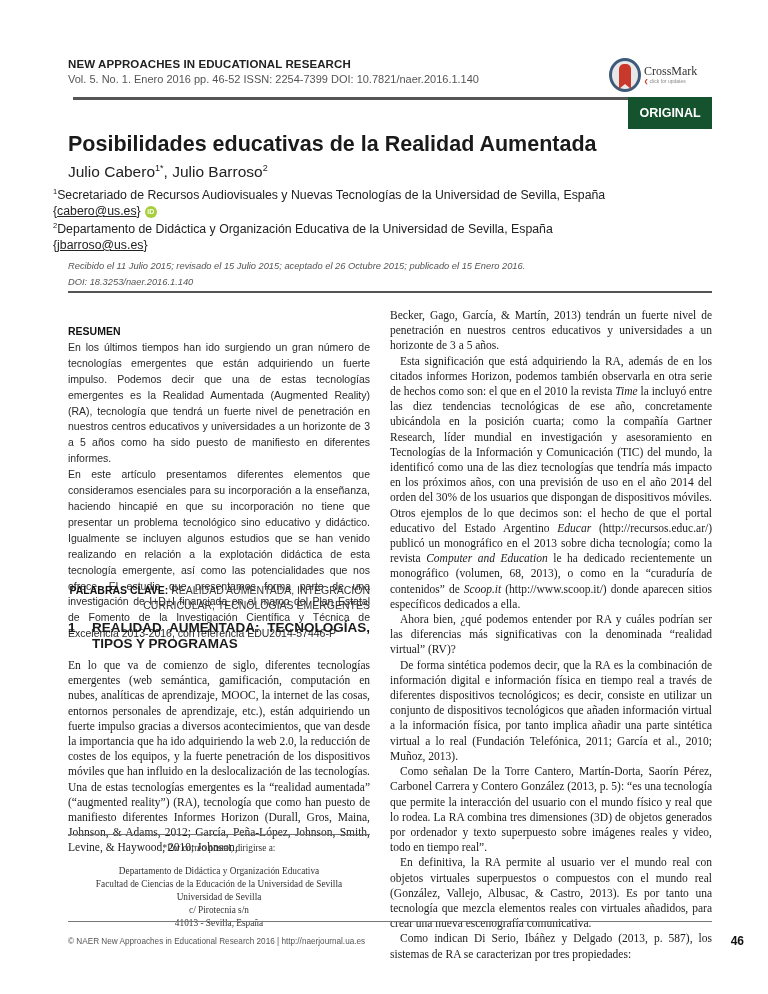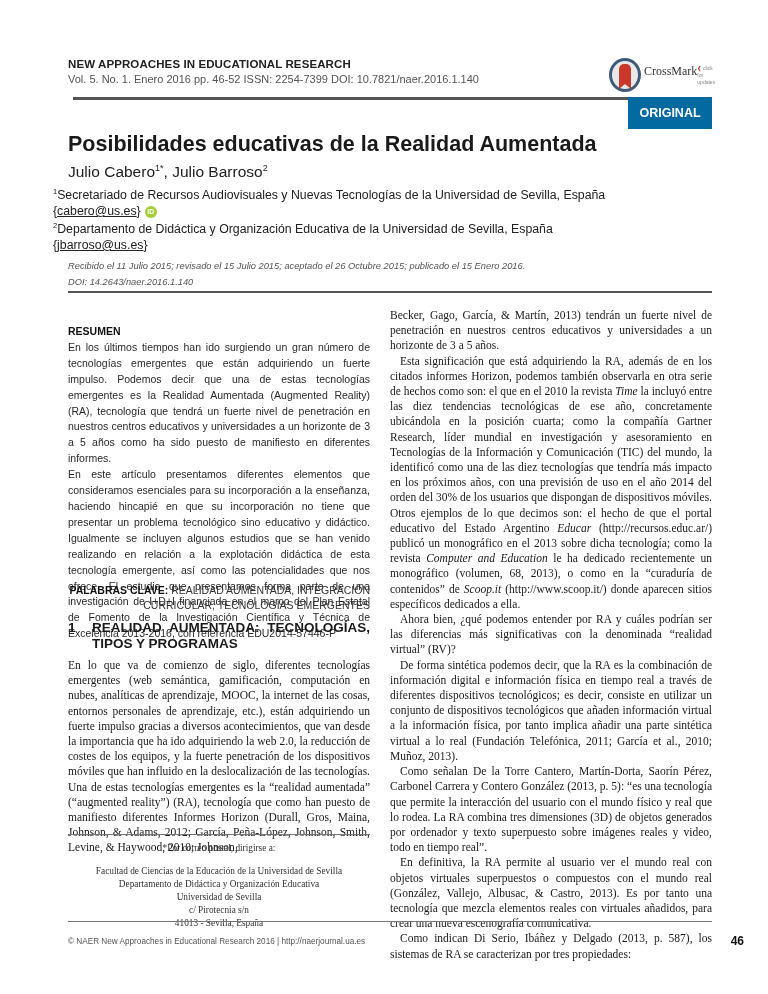--- a/index.html
+++ b/index.html
@@ -6,27 +6,27 @@
   html, body { width: 768px; height: 994px; background: #fff; overflow: hidden; }
   body { position: relative; color: #1a1a1a; }
 
   .journal-name { position: absolute; left: 68px; top: 58px; font-family: "Liberation Sans", sans-serif; font-size: 11.5px; font-weight: bold; color: #222; letter-spacing: 0.1px; }
   .journal-meta { position: absolute; left: 68px; top: 73px; font-family: "Liberation Sans", sans-serif; font-size: 11px; color: #555; }
 
   .crossmark { position: absolute; left: 609px; top: 56px; width: 110px; height: 38px; display: flex; align-items: center; text-decoration: none; }
   .cm-logo { width: 32px; height: 34px; border-radius: 50%; background: #e8e8e8; border: 3px solid #3e5a7a; position: relative; flex: none; }
   .cm-ribbon { position: absolute; left: 7px; top: 3px; width: 12px; height: 20px; background: #c8392b; border-radius: 5px 5px 0 0; }
   .cm-ribbon:after { content: ""; position: absolute; left: 0; bottom: -5px; border-left: 6px solid #c8392b; border-right: 6px solid #c8392b; border-bottom: 5px solid transparent; }
-  .cm-text { margin-left: 3px; display: flex; flex-direction: row; }
+  .cm-text { margin-left: 3px; display: flex; flex-direction: column; }
   .cm-title { font-family: "Liberation Serif", serif; font-size: 12px; color: #333; line-height: 13px; }
   .cm-sub { font-family: "Liberation Sans", sans-serif; font-size: 5px; color: #888; line-height: 7px; }
   .cm-sub b { color: #c8392b; }
 
   .top-rule { position: absolute; left: 73px; top: 97px; width: 556px; height: 3px; background: #555; }
-  .badge-original { position: absolute; left: 628px; top: 97px; width: 84px; height: 32px; background: #0369a1; color: #fff; font-family: "Liberation Sans", sans-serif; font-weight: bold; font-size: 12.5px; display: flex; align-items: center; justify-content: center; }
+  .badge-original { position: absolute; left: 628px; top: 97px; width: 84px; height: 32px; background: #14532d; color: #fff; font-family: "Liberation Sans", sans-serif; font-weight: bold; font-size: 12.5px; display: flex; align-items: center; justify-content: center; }
 
   .title { position: absolute; left: 68px; top: 132px; font-family: "Liberation Sans", sans-serif; font-weight: bold; font-size: 21.5px; color: #1a1a1a; white-space: nowrap; }
   .authors { position: absolute; left: 68px; top: 163px; font-family: "Liberation Sans", sans-serif; font-size: 15.5px; color: #222; }
   .authors sup { font-size: 9px; }
   .aff { position: absolute; left: 53px; font-family: "Liberation Sans", sans-serif; font-size: 12.3px; color: #222; white-space: nowrap; }
   .aff sup { font-size: 7.5px; }
   .email { text-decoration: underline; color: #222; }
   .orcid { display: inline-block; width: 12px; height: 12px; border-radius: 50%; background: #a6ce39; color: #fff; font-size: 7px; font-weight: bold; text-align: center; line-height: 12px; vertical-align: middle; margin-left: 4px; }
 
   .dates { position: absolute; left: 68px; top: 250px; font-family: "Liberation Sans", sans-serif; font-size: 9.3px; color: #555; line-height: 16px; }
@@ -87,21 +87,21 @@
 </div>
 <div class="aff" style="top:221px;">
   <sup>2</sup><span>Departamento de Didáctica y Organización Educativa de la Universidad de Sevilla, España</span>
 </div>
 <div class="aff" style="top:238px;">
   {<a class="email">jbarroso@us.es</a>}
 </div>
 
 <div class="dates" style="top:258px;font-style:italic;">
   <div>Recibido el 11 Julio 2015; revisado el 15 Julio 2015; aceptado el 26 Octubre 2015; publicado el 15 Enero 2016.</div>
-  <div>DOI: 14.2643/naer.2016.1.140</div>
+  <div>DOI: 18.3253/naer.2016.1.140</div>
 </div>
 <div class="mid-rule"></div>
 
 <div class="col left-col abstract" style="top:324px;">
   <span class="abstract-head">RESUMEN</span>
   <p>En los últimos tiempos han ido surgiendo un gran número de tecnologías emergentes que están adquiriendo un fuerte impulso. Podemos decir que una de estas tecnologías emergentes es la Realidad Aumentada (Augmented Reality) (RA), tecnología que tendrá un fuerte nivel de penetración en nuestros centros educativos y universidades a un horizonte de 3 a 5 años como ha sido puesto de manifiesto en diferentes informes.</p>
   <p>En este artículo presentamos diferentes elementos que consideramos esenciales para su incorporación a la enseñanza, haciendo hincapié en que su incorporación no tiene que presentar un problema tecnológico sino educativo y didáctico. Igualmente se incluyen algunos estudios que se han venido realizando en relación a la explotación didáctica de esta tecnología emergente, así como las potencialidades que nos ofrece. El estudio que presentamos forma parte de una investigación de I+D+I financiada en el marco del Plan Estatal de Fomento de la Investigación Científica y Técnica de Excelencia 2013-2016, con referencia EDU2014-57446-P</p>
 </div>
 
 <div class="col left-col keywords" style="top:583px;">
@@ -114,22 +114,22 @@
 </div>
 
 <div class="col left-col body-text" style="top:658px;">
   <p>En lo que va de comienzo de siglo, diferentes tecnologías emergentes (web semántica, gamificación, computación en nubes, analíticas de aprendizaje, MOOC, la internet de las cosas, entornos personales de aprendizaje, etc.), están adquiriendo un fuerte impulso gracias a diversos acontecimientos, que van desde la importancia que ha ido adquiriendo la web 2.0, la reducción de costes de los equipos, y la fuerte penetración de los dispositivos móviles que han influido en la deslocalización de las tecnologías. Una de estas tecnologías emergentes es la “realidad aumentada” (“augmented reality”) (RA), tecnología que como han puesto de manifiesto diferentes Informes Horizon (Durall, Gros, Maina, Johnson, &amp; Adams, 2012; García, Peña-López, Johnson, Smith, Levine, &amp; Haywood, 2010; Johnson,</p>
 </div>
 
 <div class="fn-rule"></div>
 <div class="col left-col footnote" style="top:842px;">
   <div>*Por correo postal, dirigirse a:</div>
   <div style="height:10px;"></div>
+  <div>Departamento de Didáctica y Organización Educativa</div>
   <div>Facultad de Ciencias de la Educación de la Universidad de Sevilla</div>
-  <div>Departamento de Didáctica y Organización Educativa</div>
   <div>Universidad de Sevilla</div>
   <div>c/ Pirotecnia s/n</div>
   <div>41013 - Sevilla, España</div>
 </div>
 
 <div class="col right-col body-text" style="top:308px;">
   <p>Becker, Gago, García, &amp; Martín, 2013) tendrán un fuerte nivel de penetración en nuestros centros educativos y universidades a un horizonte de 3 a 5 años.</p>
   <p class="indent"><span>Esta significación que está adquiriendo la RA, además de en los citados informes Horizon, podemos también observarla en otra serie de hechos como son: el que en el 2010 la revista </span><i>Time</i><span> la incluyó entre las diez tendencias tecnológicas de ese año, concretamente ubicándola en la posición cuarta; como la compañía Gartner Research, líder mundial en investigación y asesoramiento en Tecnologías de la Información y Comunicación (TIC) del mundo, la identificó como una de las diez tecnologías que tendría más impacto en los próximos años, con una previsión de uso en el año 2014 del orden del 30% de los usuarios que dispongan de dispositivos móviles. Otros ejemplos de lo que decimos son: el hecho de que el portal educativo del Estado Argentino </span><i>Educar</i><span> (http://recursos.educ.ar/) publicó un monográfico en el 2013 sobre dicha tecnología; como la revista </span><i>Computer and Education</i><span> le ha dedicado recientemente un monográfico (volumen, 68, 2013), o como en la “curaduría de contenidos” de </span><i>Scoop.it</i><span> (http://www.scoop.it/) donde aparecen sitios específicos dedicados a ella.</span></p>
   <p class="indent">Ahora bien, ¿qué podemos entender por RA y cuáles podrían ser las diferencias más significativas con la denominada “realidad virtual” (RV)?</p>
   <p class="indent">De forma sintética podemos decir, que la RA es la combinación de información digital e información física en tiempo real a través de diferentes dispositivos tecnológicos; es decir, consiste en utilizar un conjunto de dispositivos tecnológicos que añaden información virtual a la información física, por tanto implica añadir una parte sintética virtual a lo real (Fundación Telefónica, 2011; García et al., 2010; Muñoz, 2013).</p>

